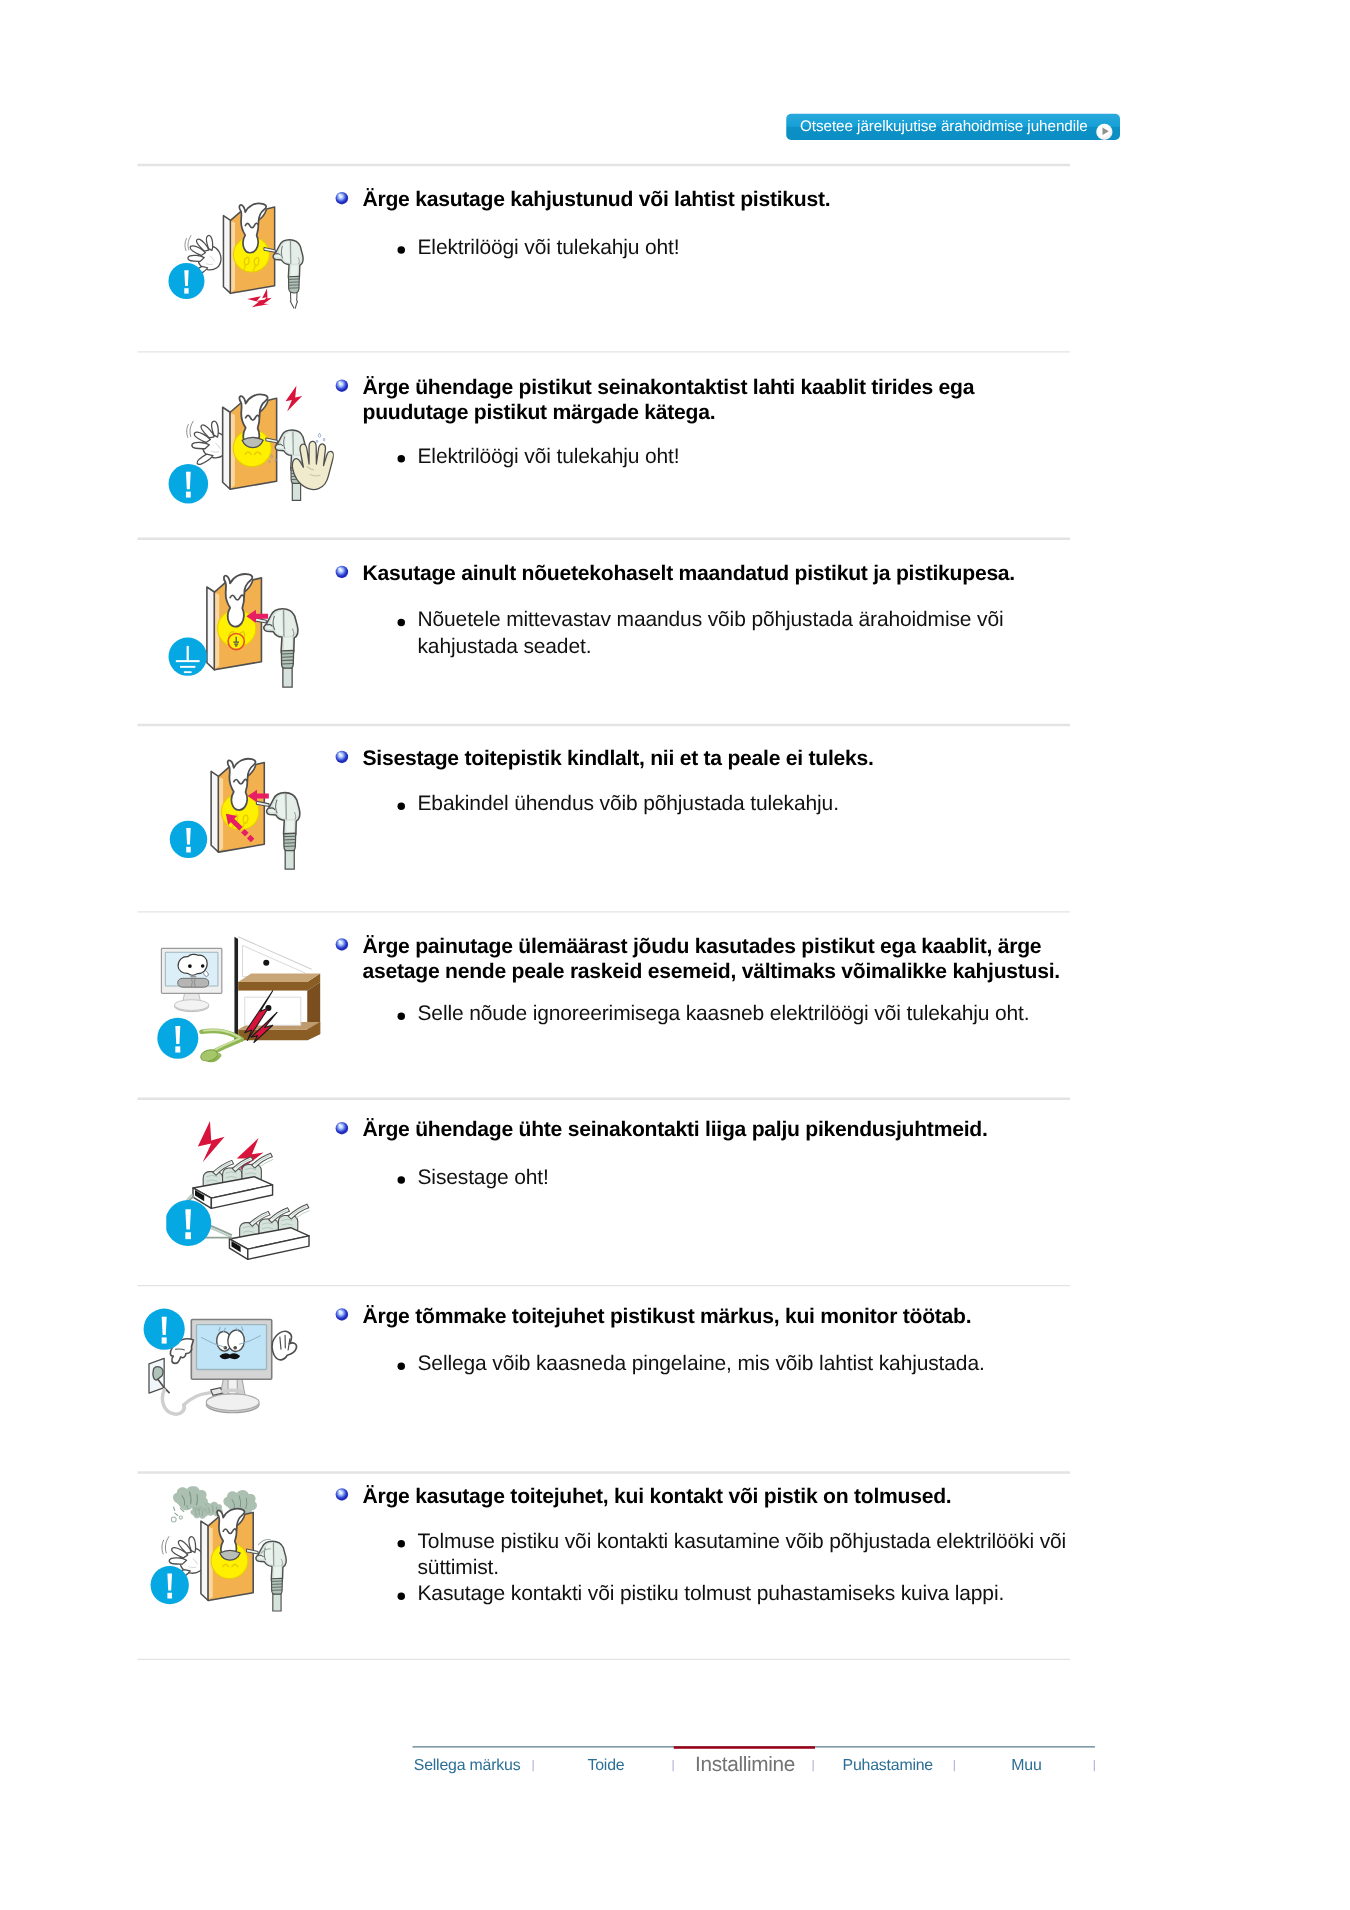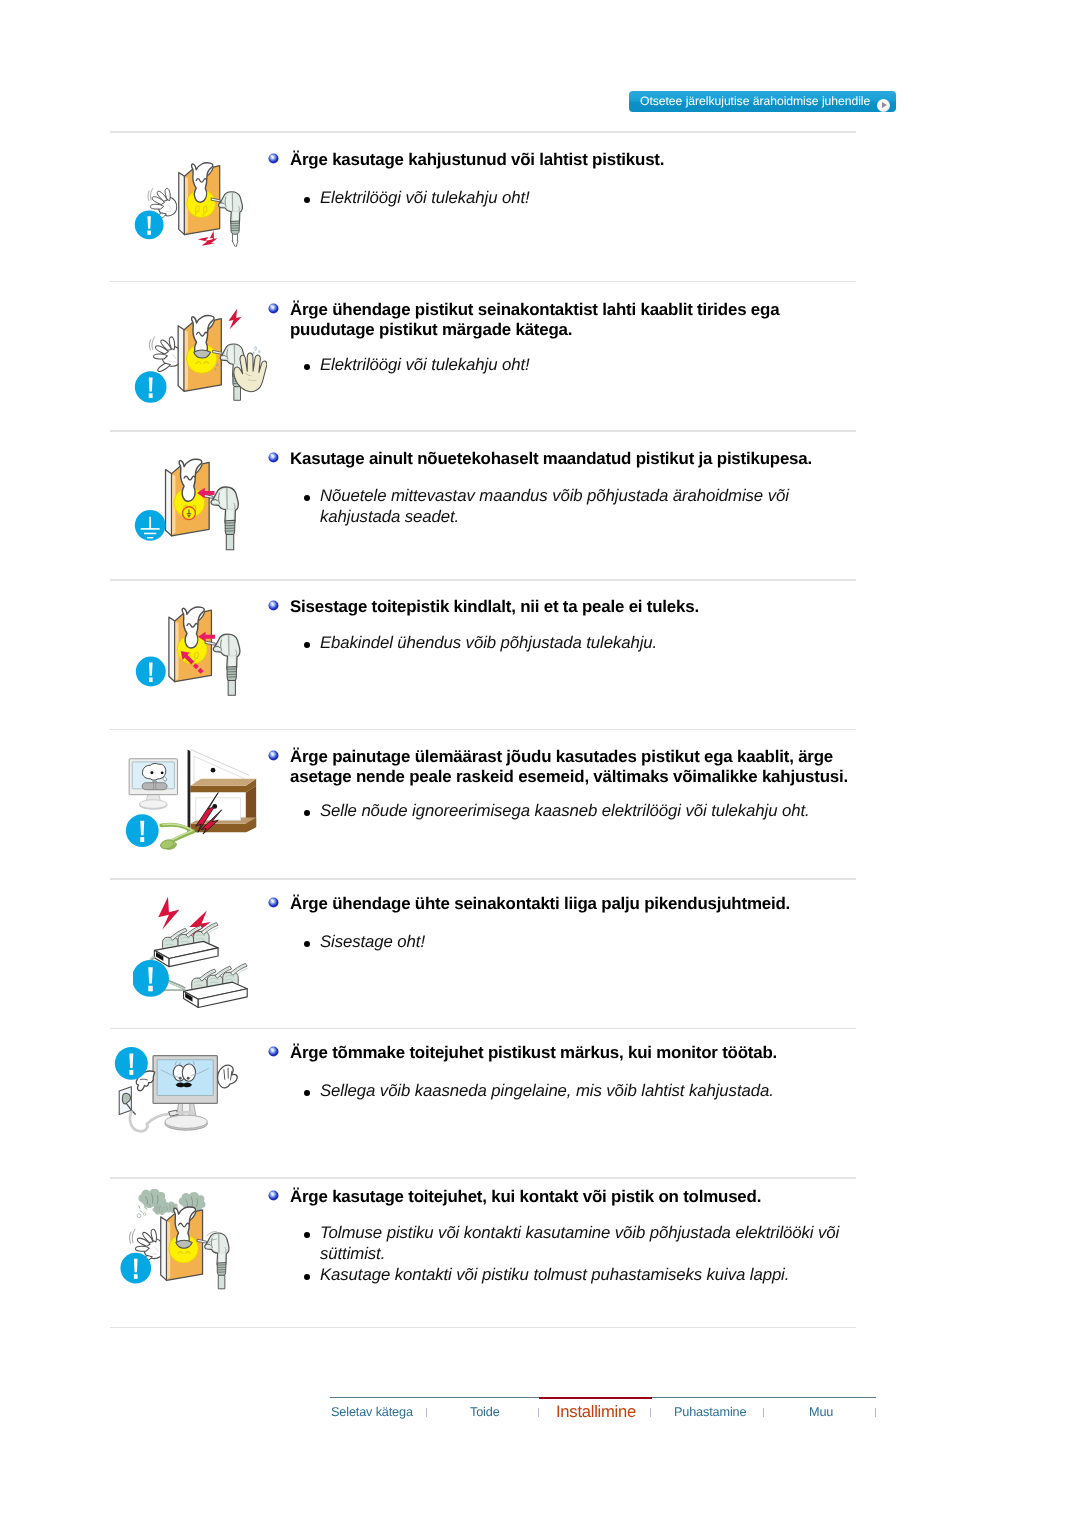--- a/index.html
+++ b/index.html
@@ -21,31 +21,31 @@
 
   .sep{position:absolute;left:110px;width:746px;height:1.6px;background:#e3e3e3;}
 
   .row{position:absolute;left:0;}
   .illus{position:absolute;}
   .txtcol{position:absolute;left:268px;width:590px;}
   .hbullet{position:absolute;left:0;top:3px;width:11px;height:11px;}
   .hbullet svg{display:block;width:11px;height:11px;}
   .htitle{position:absolute;left:22px;top:0;width:570px;font-size:16.9px;font-weight:700;color:#000;
       line-height:20px;letter-spacing:-0.2px;}
-  .blist{position:absolute;left:304px;width:541px;font-style:italic;}
+  .blist{position:absolute;left:318px;width:541px;}
   .bli{position:relative;font-size:16.8px;color:#111;line-height:21px;padding-left:16px;letter-spacing:-0.1px;}
   .bli::before{content:"";position:absolute;left:0;top:10px;width:6px;height:6px;border-radius:50%;background:#000;}
 
   
   .footer{position:absolute;left:0;top:1397px;width:1080px;height:40px;}
   .fline{position:absolute;left:330px;top:0;width:546px;height:1.4px;background:#5a7c8c;}
   .fline-act{position:absolute;left:539px;top:-0.4px;width:113px;height:2.6px;background:#9c0016;}
   .fnav{position:absolute;left:330px;top:0;width:546px;height:34px;}
   .fitem{position:absolute;top:8px;font-size:12.7px;color:#2c6f96;white-space:nowrap;letter-spacing:-0.15px;}
-  .fitem.act{color:#c2410c;font-size:16.6px;top:5px;letter-spacing:-0.25px;}
+  .fitem.act{color:#737373;font-size:16.6px;top:5px;letter-spacing:-0.25px;}
   .fsep{position:absolute;top:11px;width:1.4px;height:9px;background:#bdb8d8;}
 </style>
 </head>
 <body>
 
 <div class="page">
   <div class="topbar">
     <div class="pill">
       <span class="lbl">Otsetee järelkujutise ärahoidmise juhendile</span>
       <span class="pbtn">
@@ -706,21 +706,21 @@
     </div>
     <div class="blist" style="top:1222px">
       <div class="bli">Tolmuse pistiku või kontakti kasutamine võib põhjustada elektrilööki või süttimist.</div>
       <div class="bli">Kasutage kontakti või pistiku tolmust puhastamiseks kuiva lappi.</div>
     </div>
   </div>
   <div class="footer">
     <div class="fline"></div>
     <div class="fline-act"></div>
     <div class="fnav">
-      <div class="fitem" style="left:1px">Seletav kätega</div>
+      <div class="fitem" style="left:1px">Sellega märkus</div>
       <div class="fitem" style="left:140px">Toide</div>
       <div class="fitem act" style="left:226px">Installimine</div>
       <div class="fitem" style="left:344px">Puhastamine</div>
       <div class="fitem" style="left:479px">Muu</div>
       <div class="fsep" style="left:96px"></div>
       <div class="fsep" style="left:208px"></div>
       <div class="fsep" style="left:320px"></div>
       <div class="fsep" style="left:433px"></div>
       <div class="fsep" style="left:545px"></div>
     </div>

